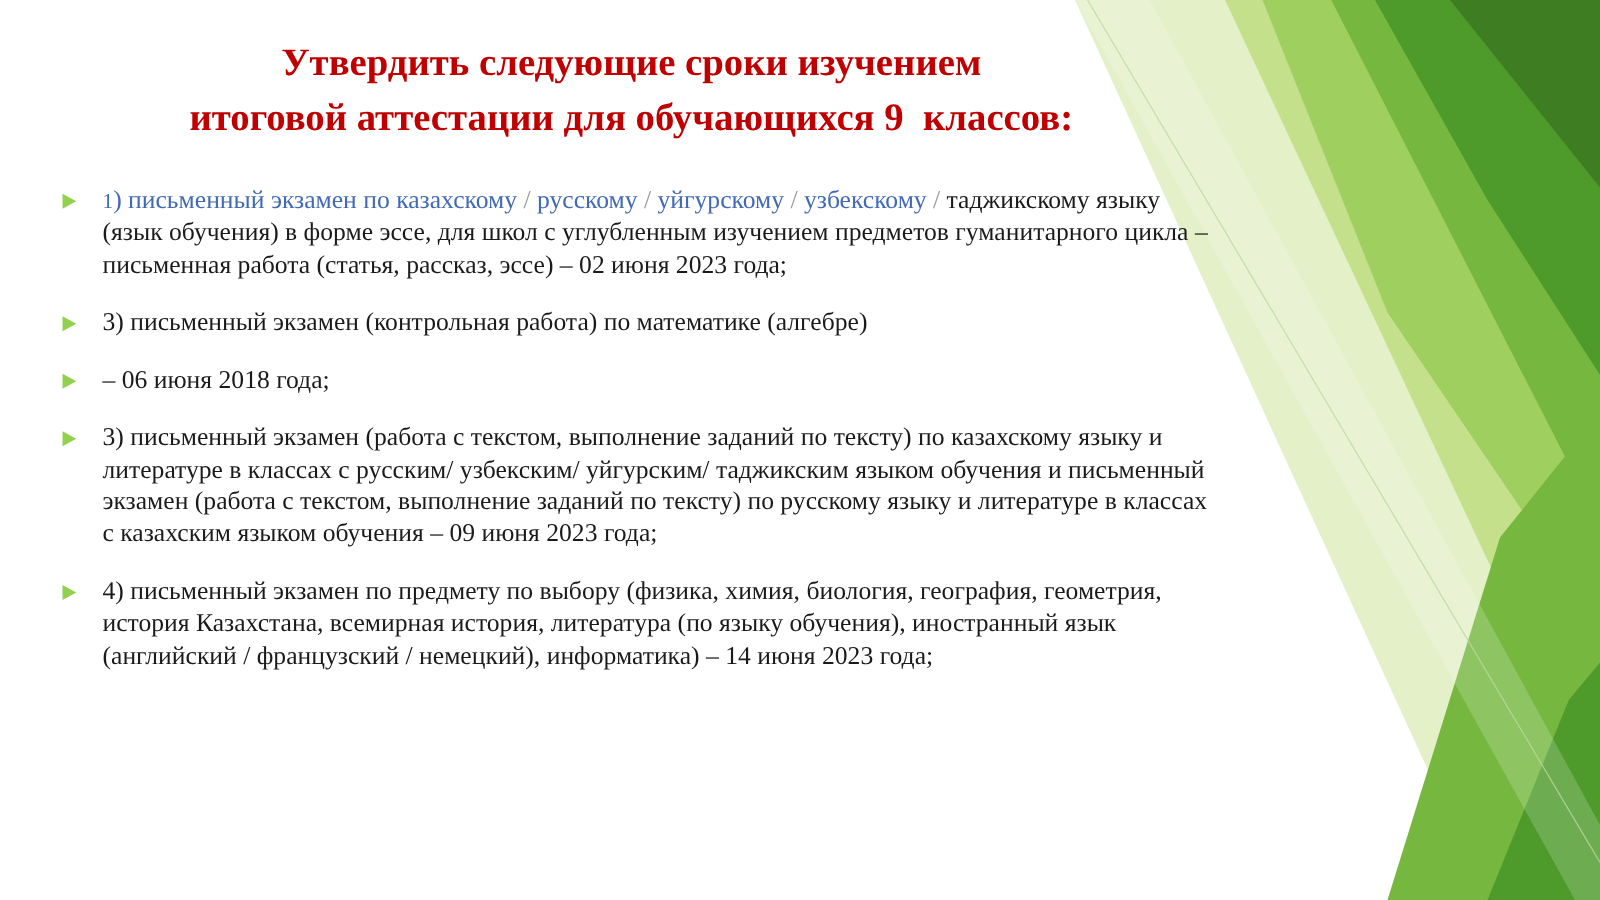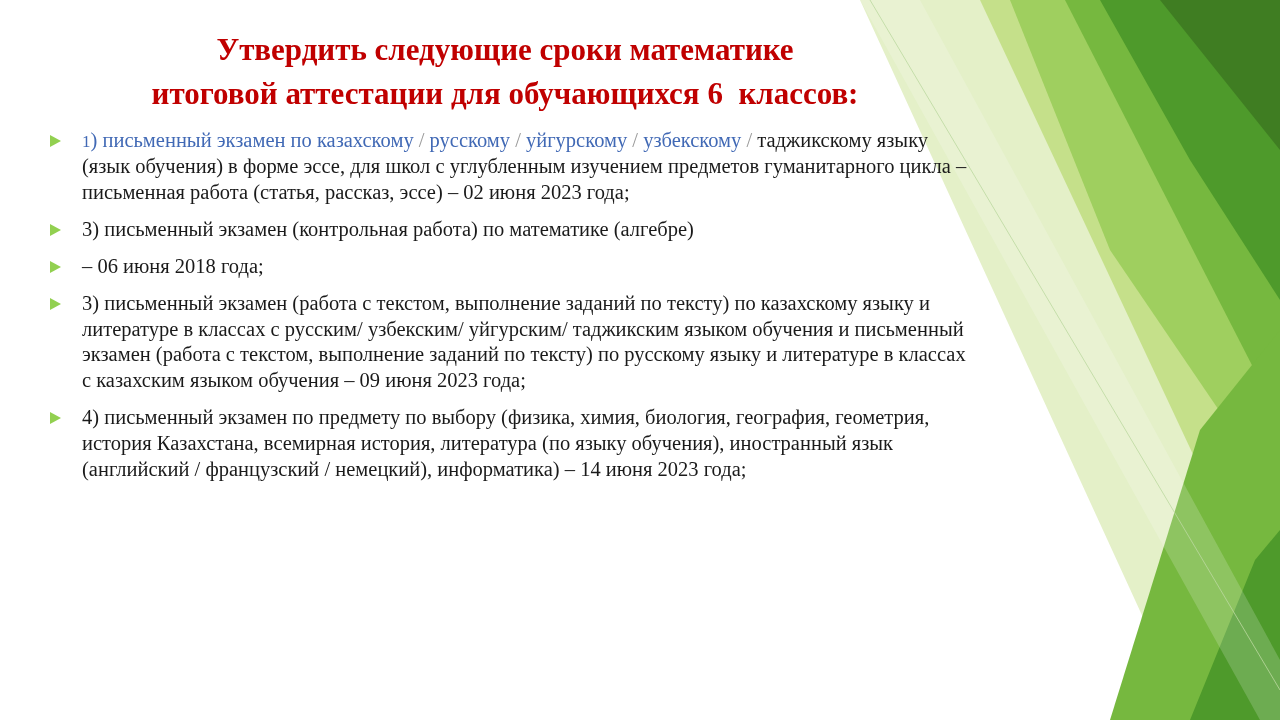--- a/index.html
+++ b/index.html
@@ -55,20 +55,21 @@
     position: absolute;
     left: 48px;
     top: 128px;
     width: 930px;
   }
 
   .bullet {
     display: flex;
     align-items: flex-start;
     margin-bottom: 11px;
+    margin-top: 20px;
   }
   .bullet .marker {
     flex: 0 0 auto;
     width: 34px;
     padding-top: 6px;
     text-align: left;
     color: #92d050;
     font-size: 15px;
     line-height: 1;
   }
@@ -100,22 +101,22 @@
       <polygon points="240,0 420,0 420,300 330,160" fill="#4e9a2b"></polygon>
       <polygon points="300,0 420,0 420,150" fill="#3f7d22"></polygon>
       <polygon points="340,430 420,330 420,720 250,720" fill="#76b83f"></polygon>
       <polygon points="395,560 420,530 420,720 330,720" fill="#4e9a2b"></polygon>
       <polygon points="0,0 60,0 420,660 420,720 400,720" fill="#ffffff" opacity="0.18"></polygon>
       <line x1="10" y1="0" x2="420" y2="690" stroke="#bcd9a0" stroke-width="1" opacity="0.8"></line>
     </svg>
   </div>
 
   <div class="title">
-    <span class="line">Утвердить следующие сроки математике</span>
-    <span class="line">итоговой аттестации для обучающихся 6  классов:</span>
+    <span class="line">Утвердить следующие сроки изучением</span>
+    <span class="line">итоговой аттестации для обучающихся 9  классов:</span>
   </div>
 
   <div class="bullets">
 
     <div class="bullet">
       <span class="marker">
         <svg width="14" height="14" viewBox="0 0 14 14">
             <polygon points="2,1 13,7 2,13" fill="#92d050"></polygon>
           </svg>
       </span>

